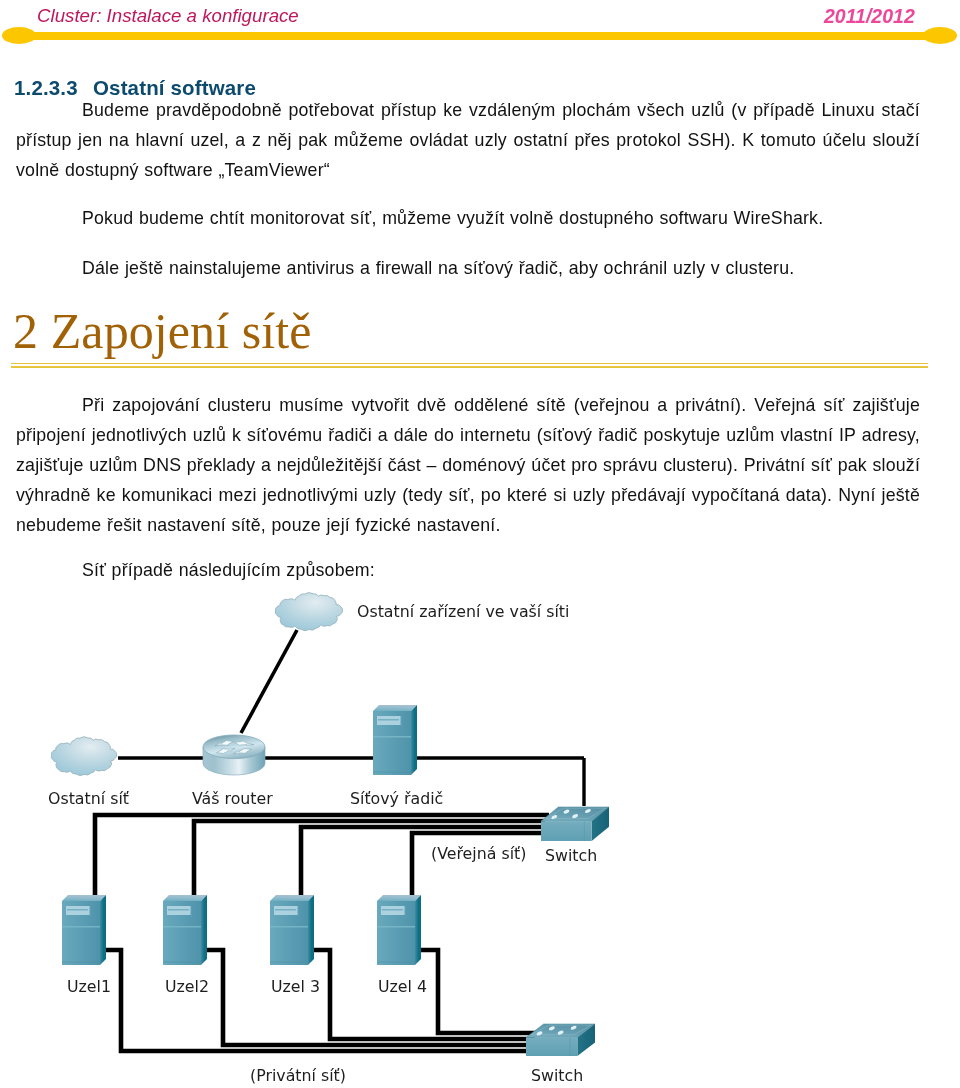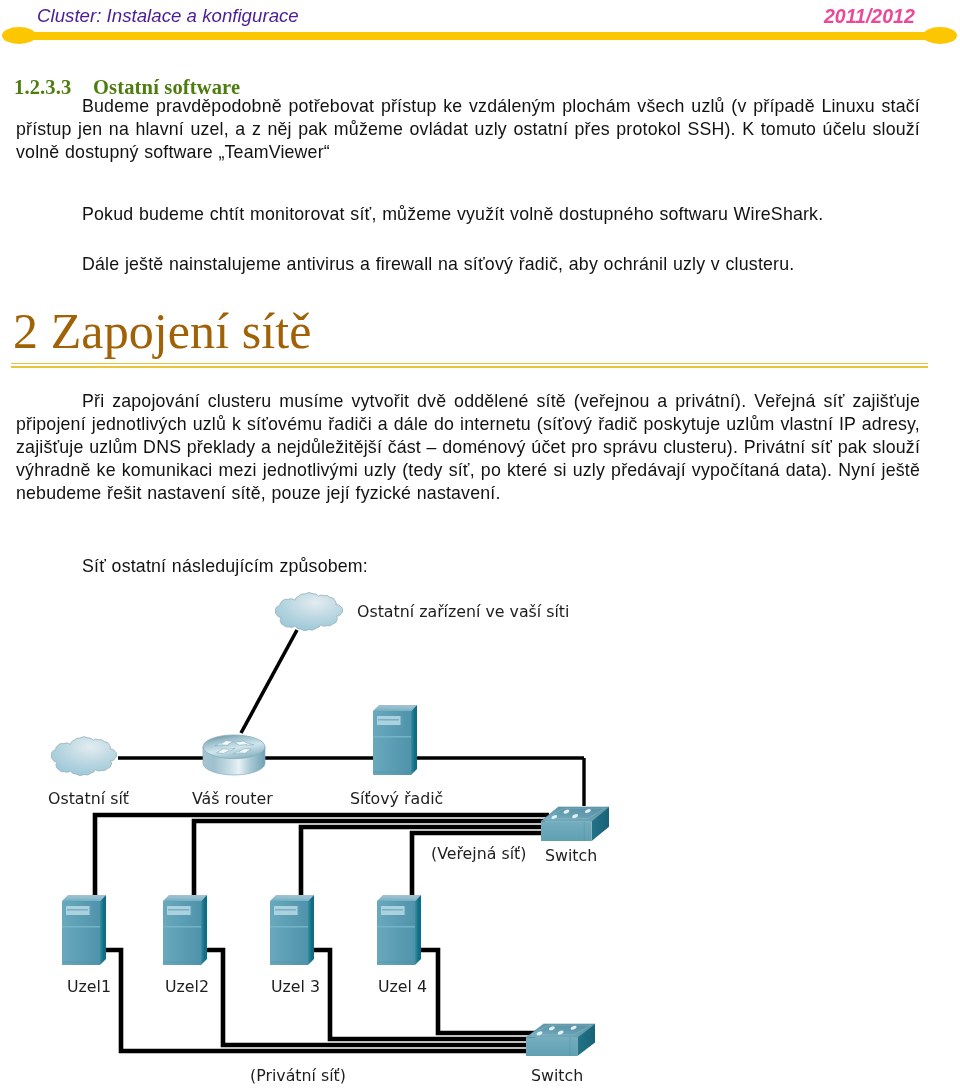--- a/index.html
+++ b/index.html
@@ -1,39 +1,39 @@
 <!DOCTYPE html>
 <html><head>
 <meta charset="utf-8">
 <style>
   html,body{margin:0;padding:0;background:#fff;}
   body{width:960px;height:1088px;font-family:"Liberation Sans",sans-serif;overflow:hidden;}
   .page{position:relative;width:960px;height:1088px;background:#fff;}
 
   
   .hdr-title{position:absolute;left:37px;top:5px;font-style:italic;font-size:18.7px;
-             color:#4c1d95;white-space:nowrap;letter-spacing:0px;}
+             color:#be185d;white-space:nowrap;letter-spacing:0px;}
   .hdr-year{position:absolute;left:824px;top:5px;font-style:italic;font-weight:bold;font-size:19.5px;
             color:#ec4899;white-space:nowrap;}
   .hdr-rule{position:absolute;left:33px;top:32px;width:894px;height:8px;background:#fcc600;}
   .hdr-cap{position:absolute;top:27px;width:34px;height:17px;background:#fcc600;border-radius:50%;}
   .hdr-cap.l{left:2px;} .hdr-cap.r{left:923px;}
 
   
-  .h4{position:absolute;left:14px;top:76px;font-family:Liberation Serif, serif;font-weight:bold;
-      font-size:20.5px;color:#4d7c0f;white-space:nowrap;letter-spacing:.15px;}
+  .h4{position:absolute;left:14px;top:76px;font-family:Liberation Sans, sans-serif;font-weight:bold;
+      font-size:20.5px;color:#0c4a6e;white-space:nowrap;letter-spacing:.15px;}
   .h4 .num{display:inline-block;width:79px;}
   .h1big{position:absolute;left:13px;top:302px;font-family:"Liberation Serif",serif;
          font-size:50px;color:#a16207;font-weight:normal;letter-spacing:.1px;white-space:nowrap;}
   .dblrule{position:absolute;left:11px;top:363px;width:917px;height:2.4px;
            border-top:1.3px solid #e8c53a;border-bottom:2.4px solid #e8c53a;}
 
   
   .p{position:absolute;left:16px;width:904px;font-size:17.75px;letter-spacing:.19px;word-spacing:0.5px;color:#121212;
-     line-height:23px;text-align:justify;text-justify:inter-word;}
+     line-height:30px;text-align:justify;text-justify:inter-word;}
   .p .ind{display:inline-block;width:66px;}
 
   
   .diagram{position:absolute;left:0;top:580px;width:960px;height:508px;}
 </style>
 </head>
 <body>
 
 <div class="page">
 
@@ -48,21 +48,21 @@
   </div>
 
   <div class="p" style="top:95px"><span class="ind"></span><span>Budeme pravděpodobně potřebovat přístup ke vzdáleným plochám všech uzlů (v případě Linuxu stačí přístup jen na hlavní uzel, a z něj pak můžeme ovládat uzly ostatní přes protokol SSH). K tomuto účelu slouží volně dostupný software „TeamViewer“</span></div>
   <div class="p" style="top:203px;left:82px;width:838px"><span>Pokud budeme chtít monitorovat síť, můžeme využít volně dostupného softwaru WireShark.</span></div>
   <div class="p" style="top:253px;left:82px;width:838px"><span>Dále ještě nainstalujeme antivirus a firewall na síťový řadič, aby ochránil uzly v clusteru.</span></div>
 
   <div class="h1big">2 Zapojení sítě</div>
   <div class="dblrule"></div>
 
   <div class="p" style="top:390px"><span class="ind"></span><span>Při zapojování clusteru musíme vytvořit dvě oddělené sítě (veřejnou a privátní). Veřejná síť zajišťuje připojení jednotlivých uzlů k síťovému řadiči a dále do internetu (síťový řadič poskytuje uzlům vlastní IP adresy, zajišťuje uzlům DNS překlady a nejdůležitější část – doménový účet pro správu clusteru). Privátní síť pak slouží výhradně ke komunikaci mezi jednotlivými uzly (tedy síť, po které si uzly předávají vypočítaná data). Nyní ještě nebudeme řešit nastavení sítě, pouze její fyzické nastavení.</span></div>
-  <div class="p" style="top:555px;left:82px;width:838px"><span>Síť ostatní následujícím způsobem:</span></div>
+  <div class="p" style="top:555px;left:82px;width:838px"><span>Síť případě následujícím způsobem:</span></div>
 
   <div class="diagram">
   <svg width="960" height="508" viewBox="0 0 960 508" xmlns="http://www.w3.org/2000/svg">
     <defs>
       <linearGradient id="gTower" x1="0" y1="0" x2="1" y2="0">
         <stop offset="0" stop-color="#6aa9bd"></stop>
             <stop offset=".45" stop-color="#5d9fb5"></stop>
         <stop offset="1" stop-color="#4f93aa"></stop>
       </linearGradient>
       <linearGradient id="gTowerTop" x1="0" y1="1" x2=".2" y2="0">

